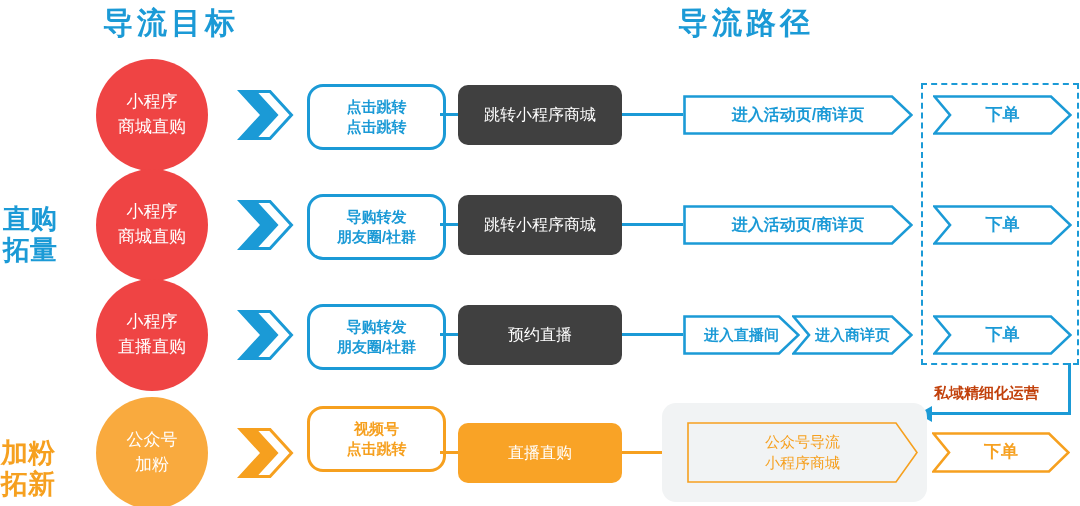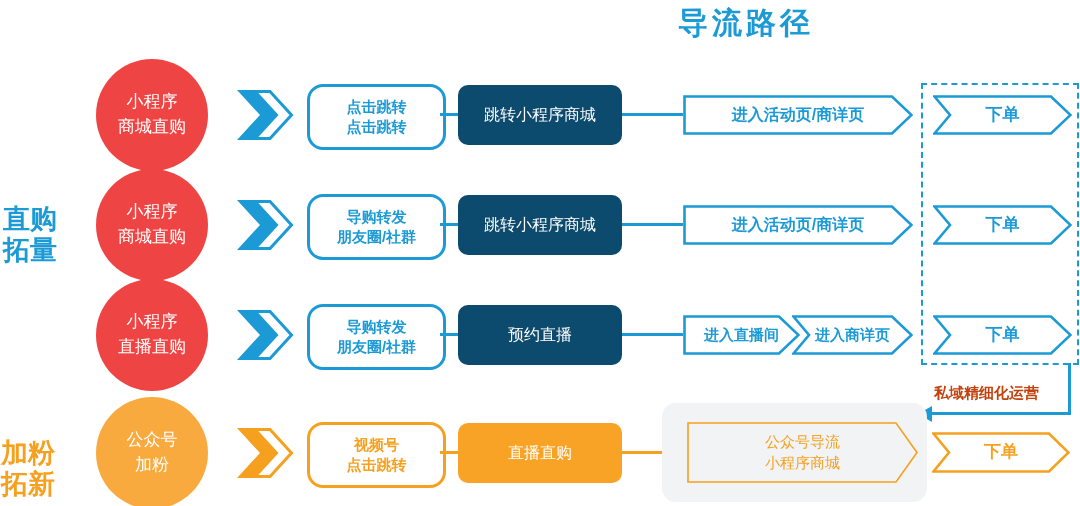--- a/index.html
+++ b/index.html
@@ -24,21 +24,21 @@
 
   .trigger-box {
     position:absolute; width:133px; height:60px; background:#ffffff;
     border:3px solid #1b9ad6; border-radius:16px; color:#1b9ad6;
     display:flex; flex-direction:column; align-items:center; justify-content:center;
     font-weight:bold; font-size:15px; line-height:1.35; text-align:center;
   }
   .trigger-box.orange { border-color:#f6a01f; color:#f6a01f; }
 
   .action-box {
-    position:absolute; width:164px; height:60px; border-radius:10px; background:#0c4a6e;
+    position:absolute; width:164px; height:60px; border-radius:10px; background:#404040;
     display:flex; align-items:center; justify-content:center;
     color:#ffffff; font-size:16px; text-align:center;
   }
   .action-box.orange { background:#f9a326; }
 
   .hline { position:absolute; height:3px; background:#1b9ad6; }
   .hline.orange { background:#f6a01f; }
   .vline { position:absolute; width:3px; background:#1b9ad6; }
 
   .flow-arrow { position:absolute; }
@@ -69,20 +69,21 @@
   }
   .annot {
     position:absolute; font-size:15px; font-weight:bold; color:#c2410c; white-space:nowrap;
   }
 </style>
 </head>
 <body>
 
 <div class="canvas">
 
+  <div class="hdr" style="left:103px; top:3px;">导流目标</div>
   <div class="hdr" style="left:678px; top:3px;">导流路径</div>
 
   <div class="side-label blue" style="left:3px; top:189px;">直购
 拓量</div>
   <div class="side-label orange" style="left:1px; top:423px;">加粉
 拓新</div>
 
   <div class="circle blue" style="left:96px; top:59px;">
     <span>小程序</span>
     <span>商城直购</span>
@@ -187,21 +188,21 @@
   <div class="annot" style="left:934px; top:384px;">私域精细化运营</div>
 
   <div class="circle orange" style="left:96px; top:397px;">
     <span>公众号</span>
     <span>加粉</span>
   </div>
   <svg class="chev-icon" style="left:237px; top:426px;" viewBox="0 0 58 54">
     <polygon points="0,2 17,2 40,27 17,52 0,52 23,27" fill="#f6a01f"></polygon>
     <polygon points="18,3.5 33,3.5 54.5,27 33,50.5 18,50.5 39.5,27" fill="#ffffff" stroke="#f6a01f" stroke-width="3"></polygon>
   </svg>
-  <div class="trigger-box orange" style="left:307px; top:422px;text-align:center;">
+  <div class="trigger-box orange" style="left:307px; top:406px;text-align:center;">
     <span>视频号</span>
     <span>点击跳转</span>
   </div>
   <div class="hline orange" style="left:440px; top:451px; width:18px;"></div>
   <div class="action-box orange" style="left:458px; top:423px;">
     <span>直播直购</span>
   </div>
   <div class="hline orange" style="left:622px; top:451px; width:66px;"></div>
   <div class="gray-panel"></div>
   <div class="flow-arrow" style="left:687px; top:422px; width:231px; height:61px;">

